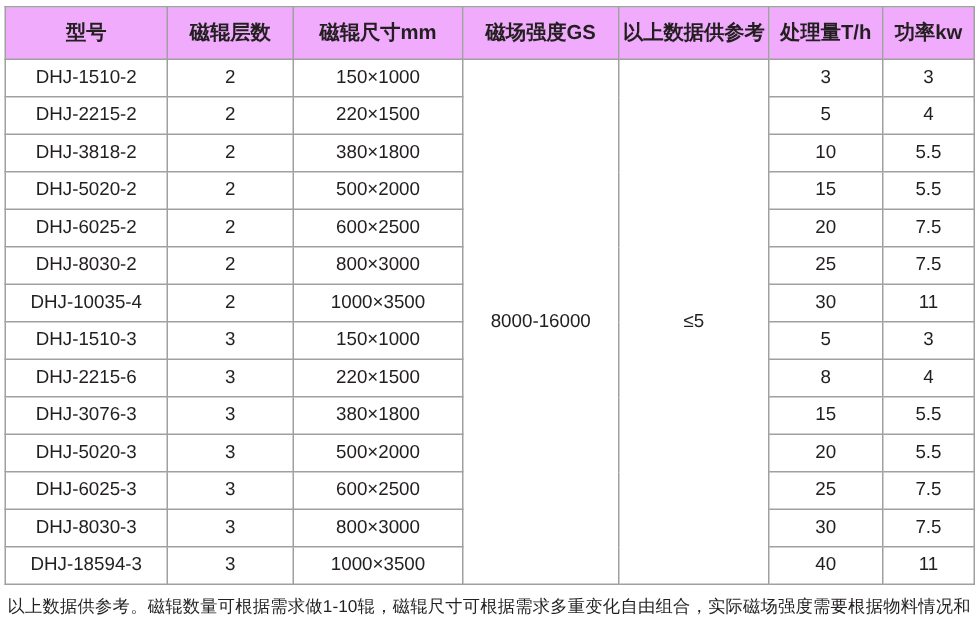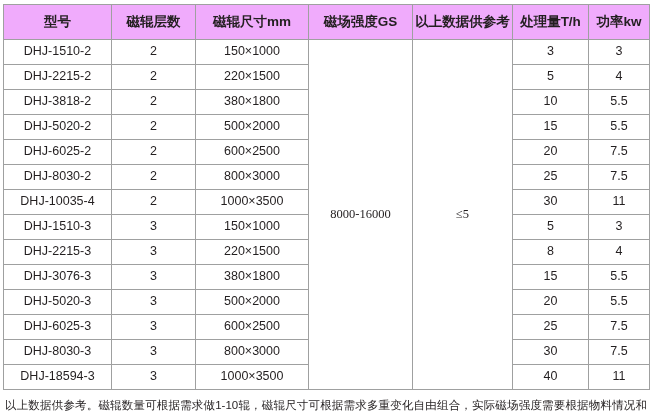--- a/index.html
+++ b/index.html
@@ -37,21 +37,20 @@
     background: #ffffff;
   }
   table.spec thead th {
     background: #f0abfc;
     font-weight: bold;
     font-size: 13.5px;
     height: 34px;
   }
   td.merged {
     font-size: 13px;
-    font-family: Liberation Serif, serif;
   }
   .note {
     margin-top: 7px;
     font-size: 11.5px;
     line-height: 1.55;
     color: #231f20;
     padding: 0 2px;
     text-align: justify;
   }
   col.c0 { width: 108px; }
@@ -140,21 +139,21 @@
         <td>11</td>
       </tr>
       <tr>
         <td>DHJ-1510-3</td>
         <td>3</td>
         <td>150×1000</td>
         <td>5</td>
         <td>3</td>
       </tr>
       <tr>
-        <td>DHJ-2215-3</td>
+        <td>DHJ-2215-6</td>
         <td>3</td>
         <td>220×1500</td>
         <td>8</td>
         <td>4</td>
       </tr>
       <tr>
         <td>DHJ-3076-3</td>
         <td>3</td>
         <td>380×1800</td>
         <td>15</td>

